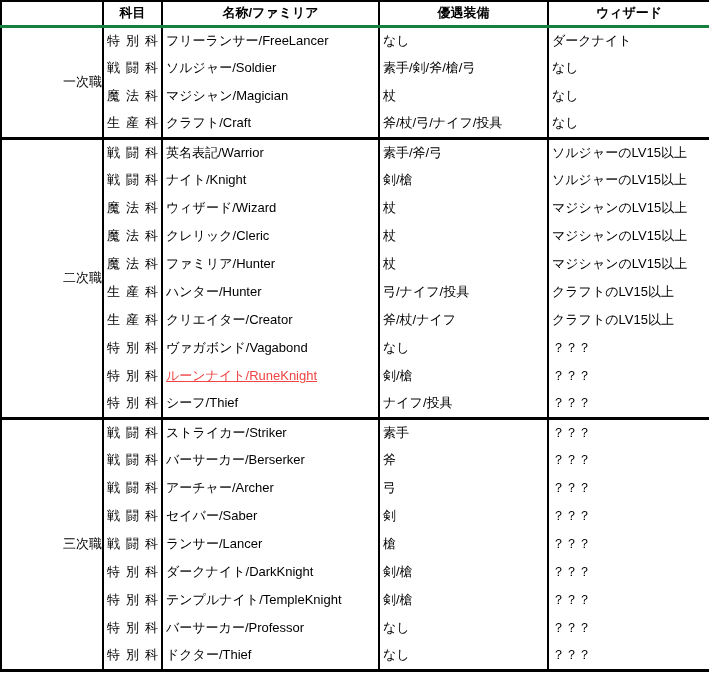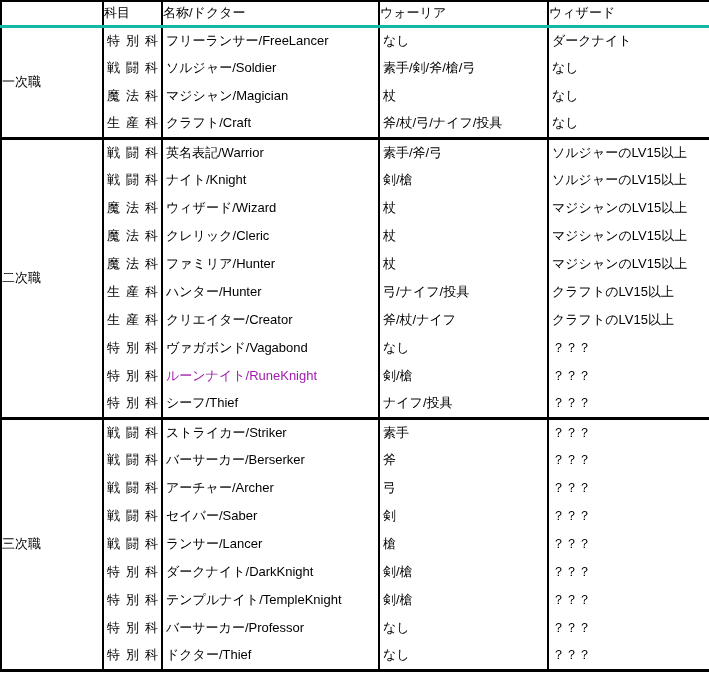--- a/index.html
+++ b/index.html
@@ -19,60 +19,60 @@
     font-size: 13px;
   }
   .job-table th, .job-table td {
     border-left: 2px solid #000000;
     vertical-align: middle;
     white-space: nowrap;
     overflow: hidden;
   }
   .job-table thead th {
     height: 25px;
-    border-bottom: 3px solid #14b8a6;
-    font-weight: normal;
-    text-align: left;
+    border-bottom: 3px solid #15803d;
+    font-weight: bold;
+    text-align: center;
     font-size: 13px;
   }
   .job-table tbody td { height: 28px; }
   tr.group-start > td { border-top: 3px solid #000000; }
   td.tier-cell {
-    text-align: left;
+    text-align: right;
     vertical-align: middle;
     font-size: 13px;
   }
   td.subject-cell {
     text-align: justify;
     text-align-last: justify;
     padding: 0 3px;
   }
   td.name-cell, td.equip-cell, td.cond-cell {
     text-align: left;
     padding-left: 3px;
   }
-  .link-text { color: #a21caf; }
+  .link-text { color: #ef4444; text-decoration: underline; }
 </style>
 </head>
 <body>
 
 <table class="job-table">
   <colgroup>
     <col style="width:102px">
     <col style="width:59px">
     <col style="width:217px">
     <col style="width:169px">
     <col style="width:162px">
   </colgroup>
   <thead>
     <tr>
       <th></th>
       <th>科目</th>
-      <th>名称/ドクター</th>
-      <th>ウォーリア</th>
+      <th>名称/ファミリア</th>
+      <th>優遇装備</th>
       <th>ウィザード</th>
     </tr>
   </thead>
   <tbody>
       <tr>
         <td class="tier-cell" rowspan="4">一次職</td>
         <td class="subject-cell">特別科</td>
         <td class="name-cell">フリーランサー/FreeLancer</td>
         <td class="equip-cell">なし</td>
         <td class="cond-cell">ダークナイト</td>

